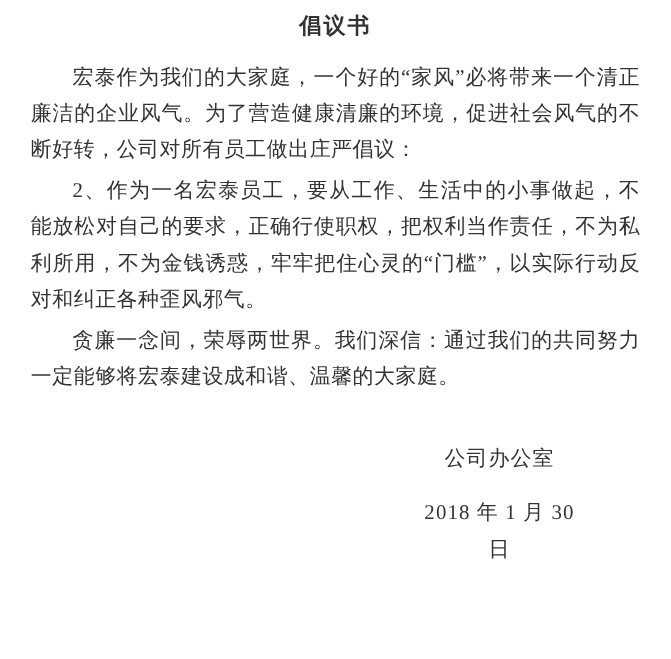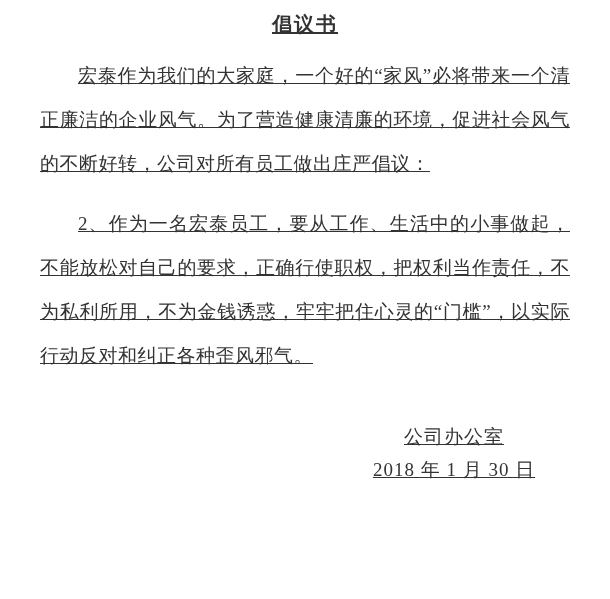--- a/index.html
+++ b/index.html
@@ -14,66 +14,66 @@
   }
   .page {
     box-sizing: border-box;
     width: 610px;
     height: 599px;
     padding: 10px 24px 0 24px;
     background: #ffffff;
     font-family: "Liberation Serif", "DejaVu Serif", serif;
     font-size: 19px;
     color: #333333;
-    text-decoration: underline;
   }
   .title {
     margin: 0 0 16px 0;
     font-size: 20px;
     font-weight: bold;
     text-align: center;
     letter-spacing: 2px;
     line-height: 28px;
   }
   .salutation {
     margin: 0;
     line-height: 33px;
     letter-spacing: 0.5px;
   }
   .para {
-    margin: 16px;
+    margin: 4px;
     text-indent: 2em;
-    line-height: 44px;
+    line-height: 33px;
     text-align: justify;
     text-justify: inter-ideograph;
     letter-spacing: 0.5px;
   }
   .signature-block {
     margin-top: 42px;
     margin-left: auto;
     margin-right: 37px;
     width: 190px;
     text-align: center;
   }
   .signature, .date {
-    margin: 0;
+    margin: 16px;
     line-height: 33px;
     letter-spacing: 1px;
   }
 </style>
 </head>
 <body>
 
 <div class="page">
   <h1 class="title">倡议书</h1>
 
 
   <p class="para">宏泰作为我们的大家庭，一个好的“家风”必将带来一个清正廉洁的企业风气。为了营造健康清廉的环境，促进社会风气的不断好转，公司对所有员工做出庄严倡议：</p>
 
 
   <p class="para">2、作为一名宏泰员工，要从工作、生活中的小事做起，不能放松对自己的要求，正确行使职权，把权利当作责任，不为私利所用，不为金钱诱惑，牢牢把住心灵的“门槛”，以实际行动反对和纠正各种歪风邪气。</p>
 
+  <p class="para">贪廉一念间，荣辱两世界。我们深信：通过我们的共同努力一定能够将宏泰建设成和谐、温馨的大家庭。</p>
 
   <div class="signature-block">
     <p class="signature">公司办公室</p>
     <p class="date">2018 年 1 月 30 日</p>
   </div>
 </div>
 
 </body></html>

